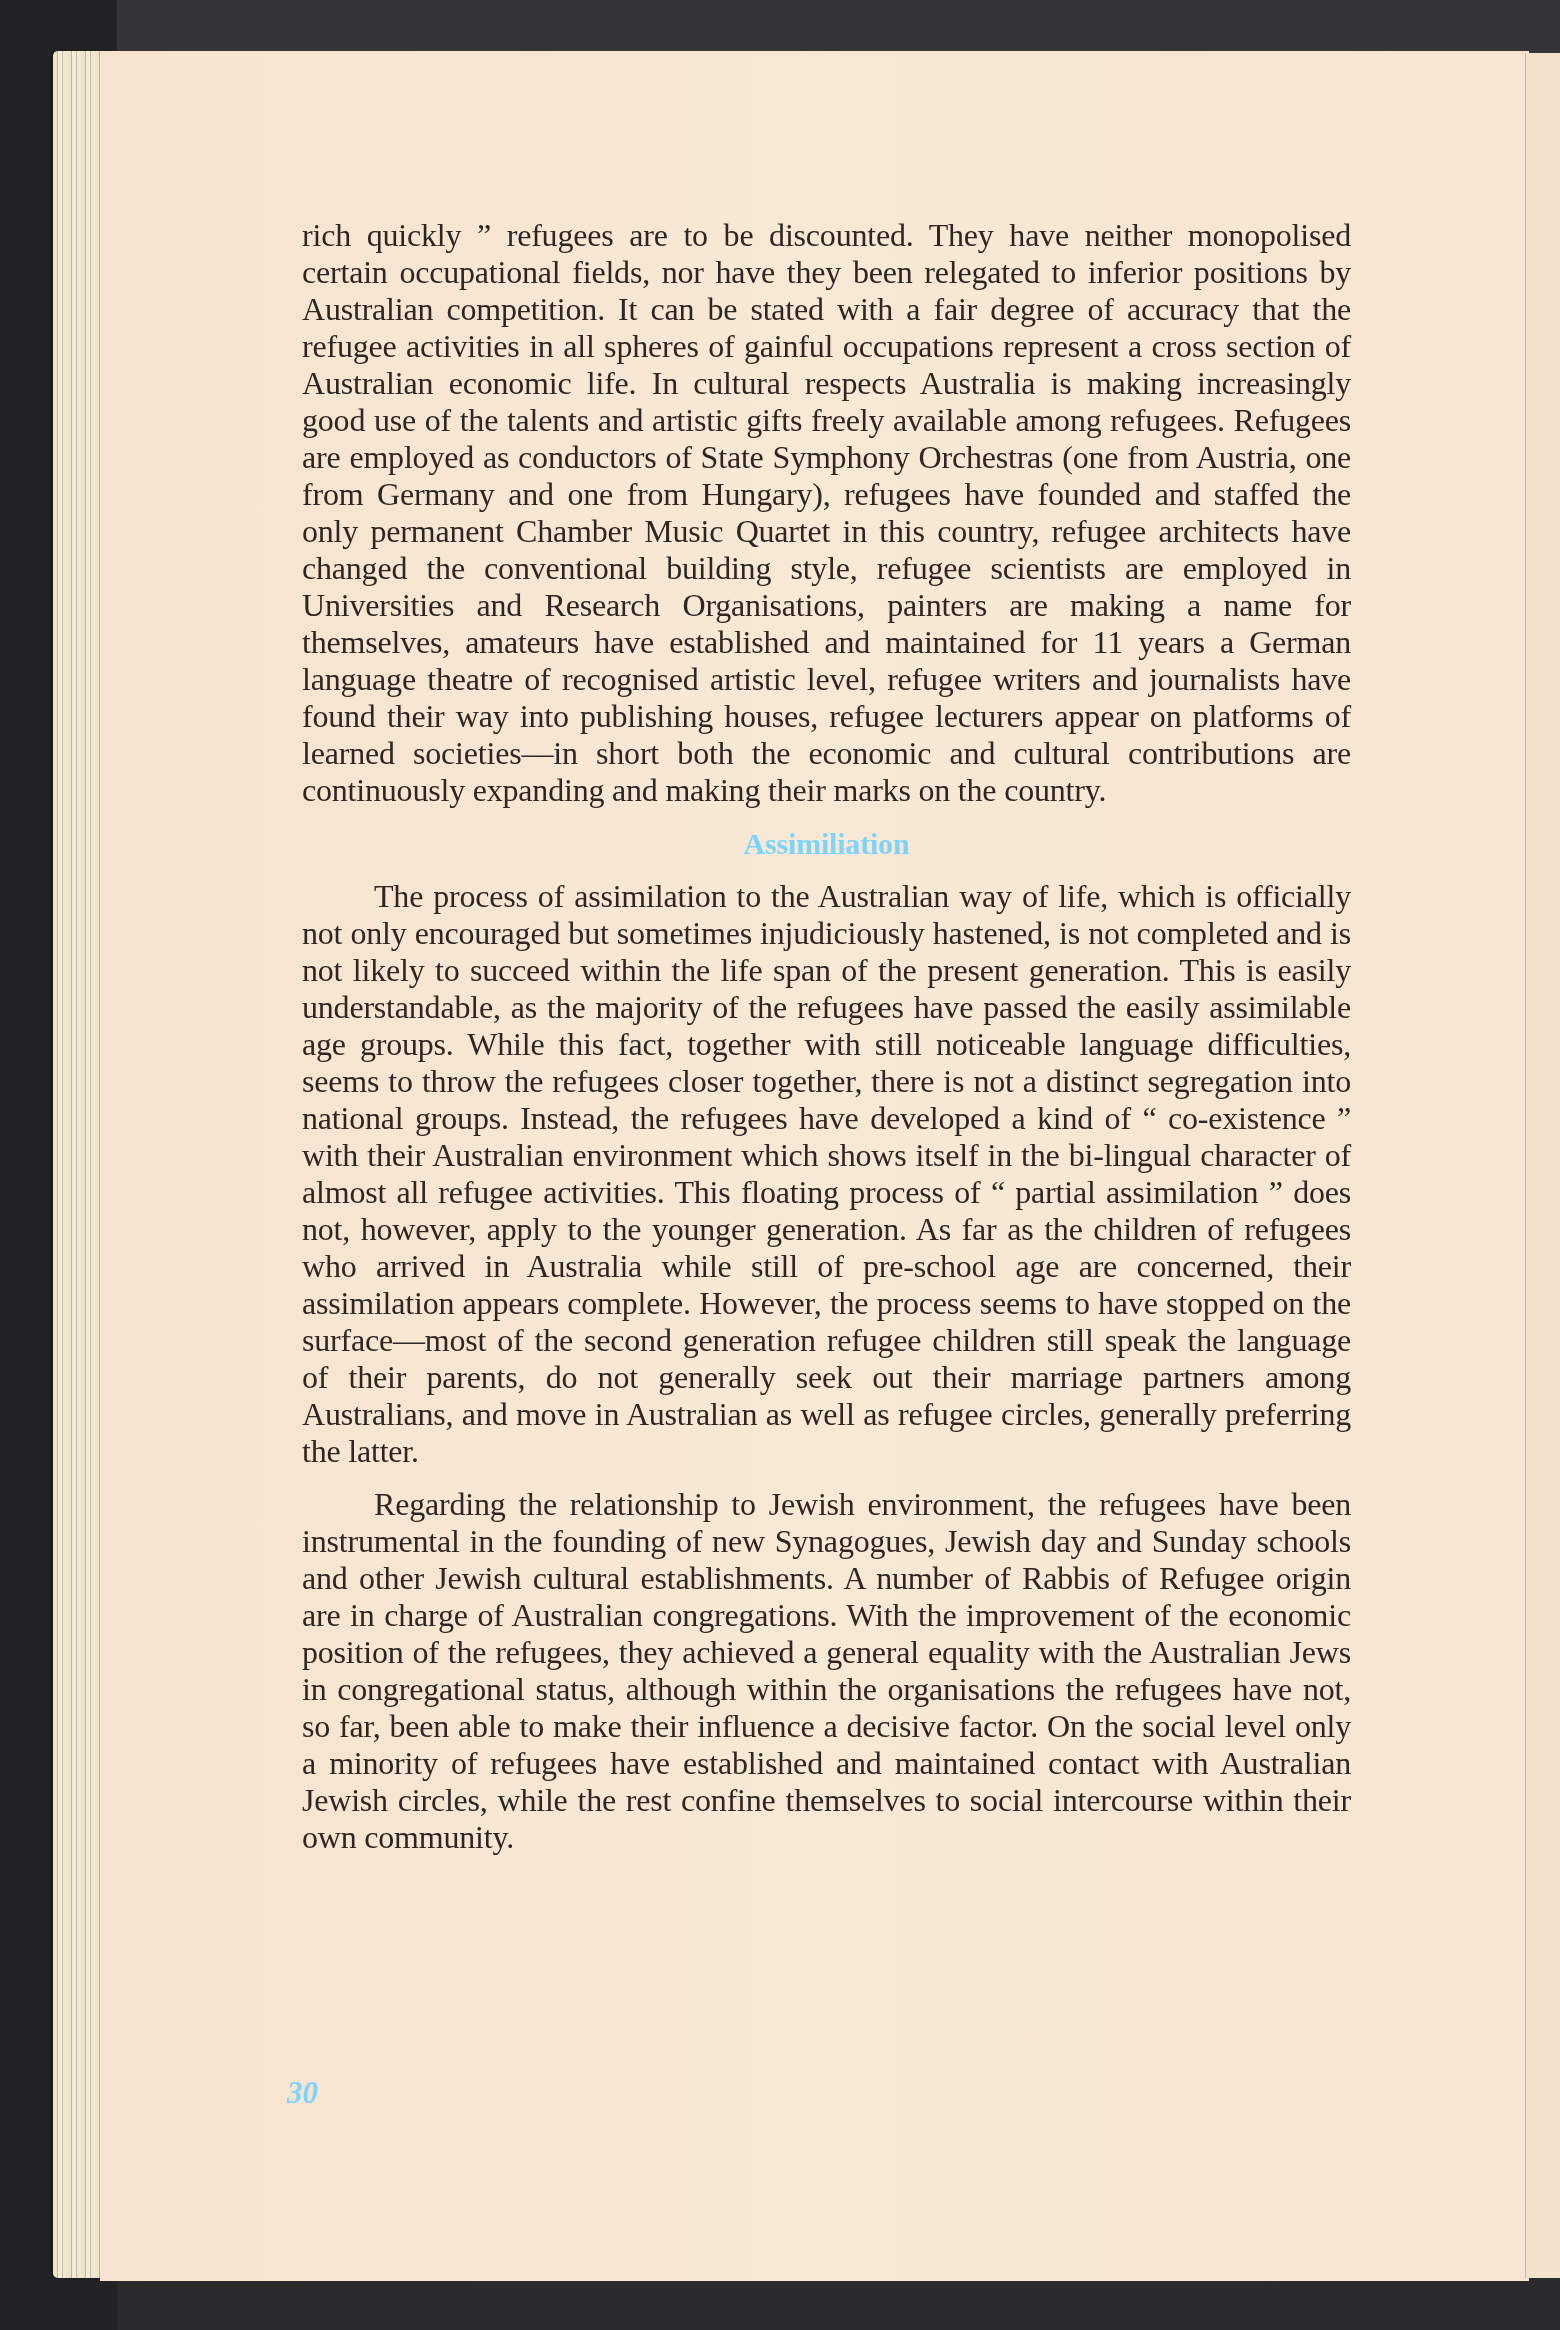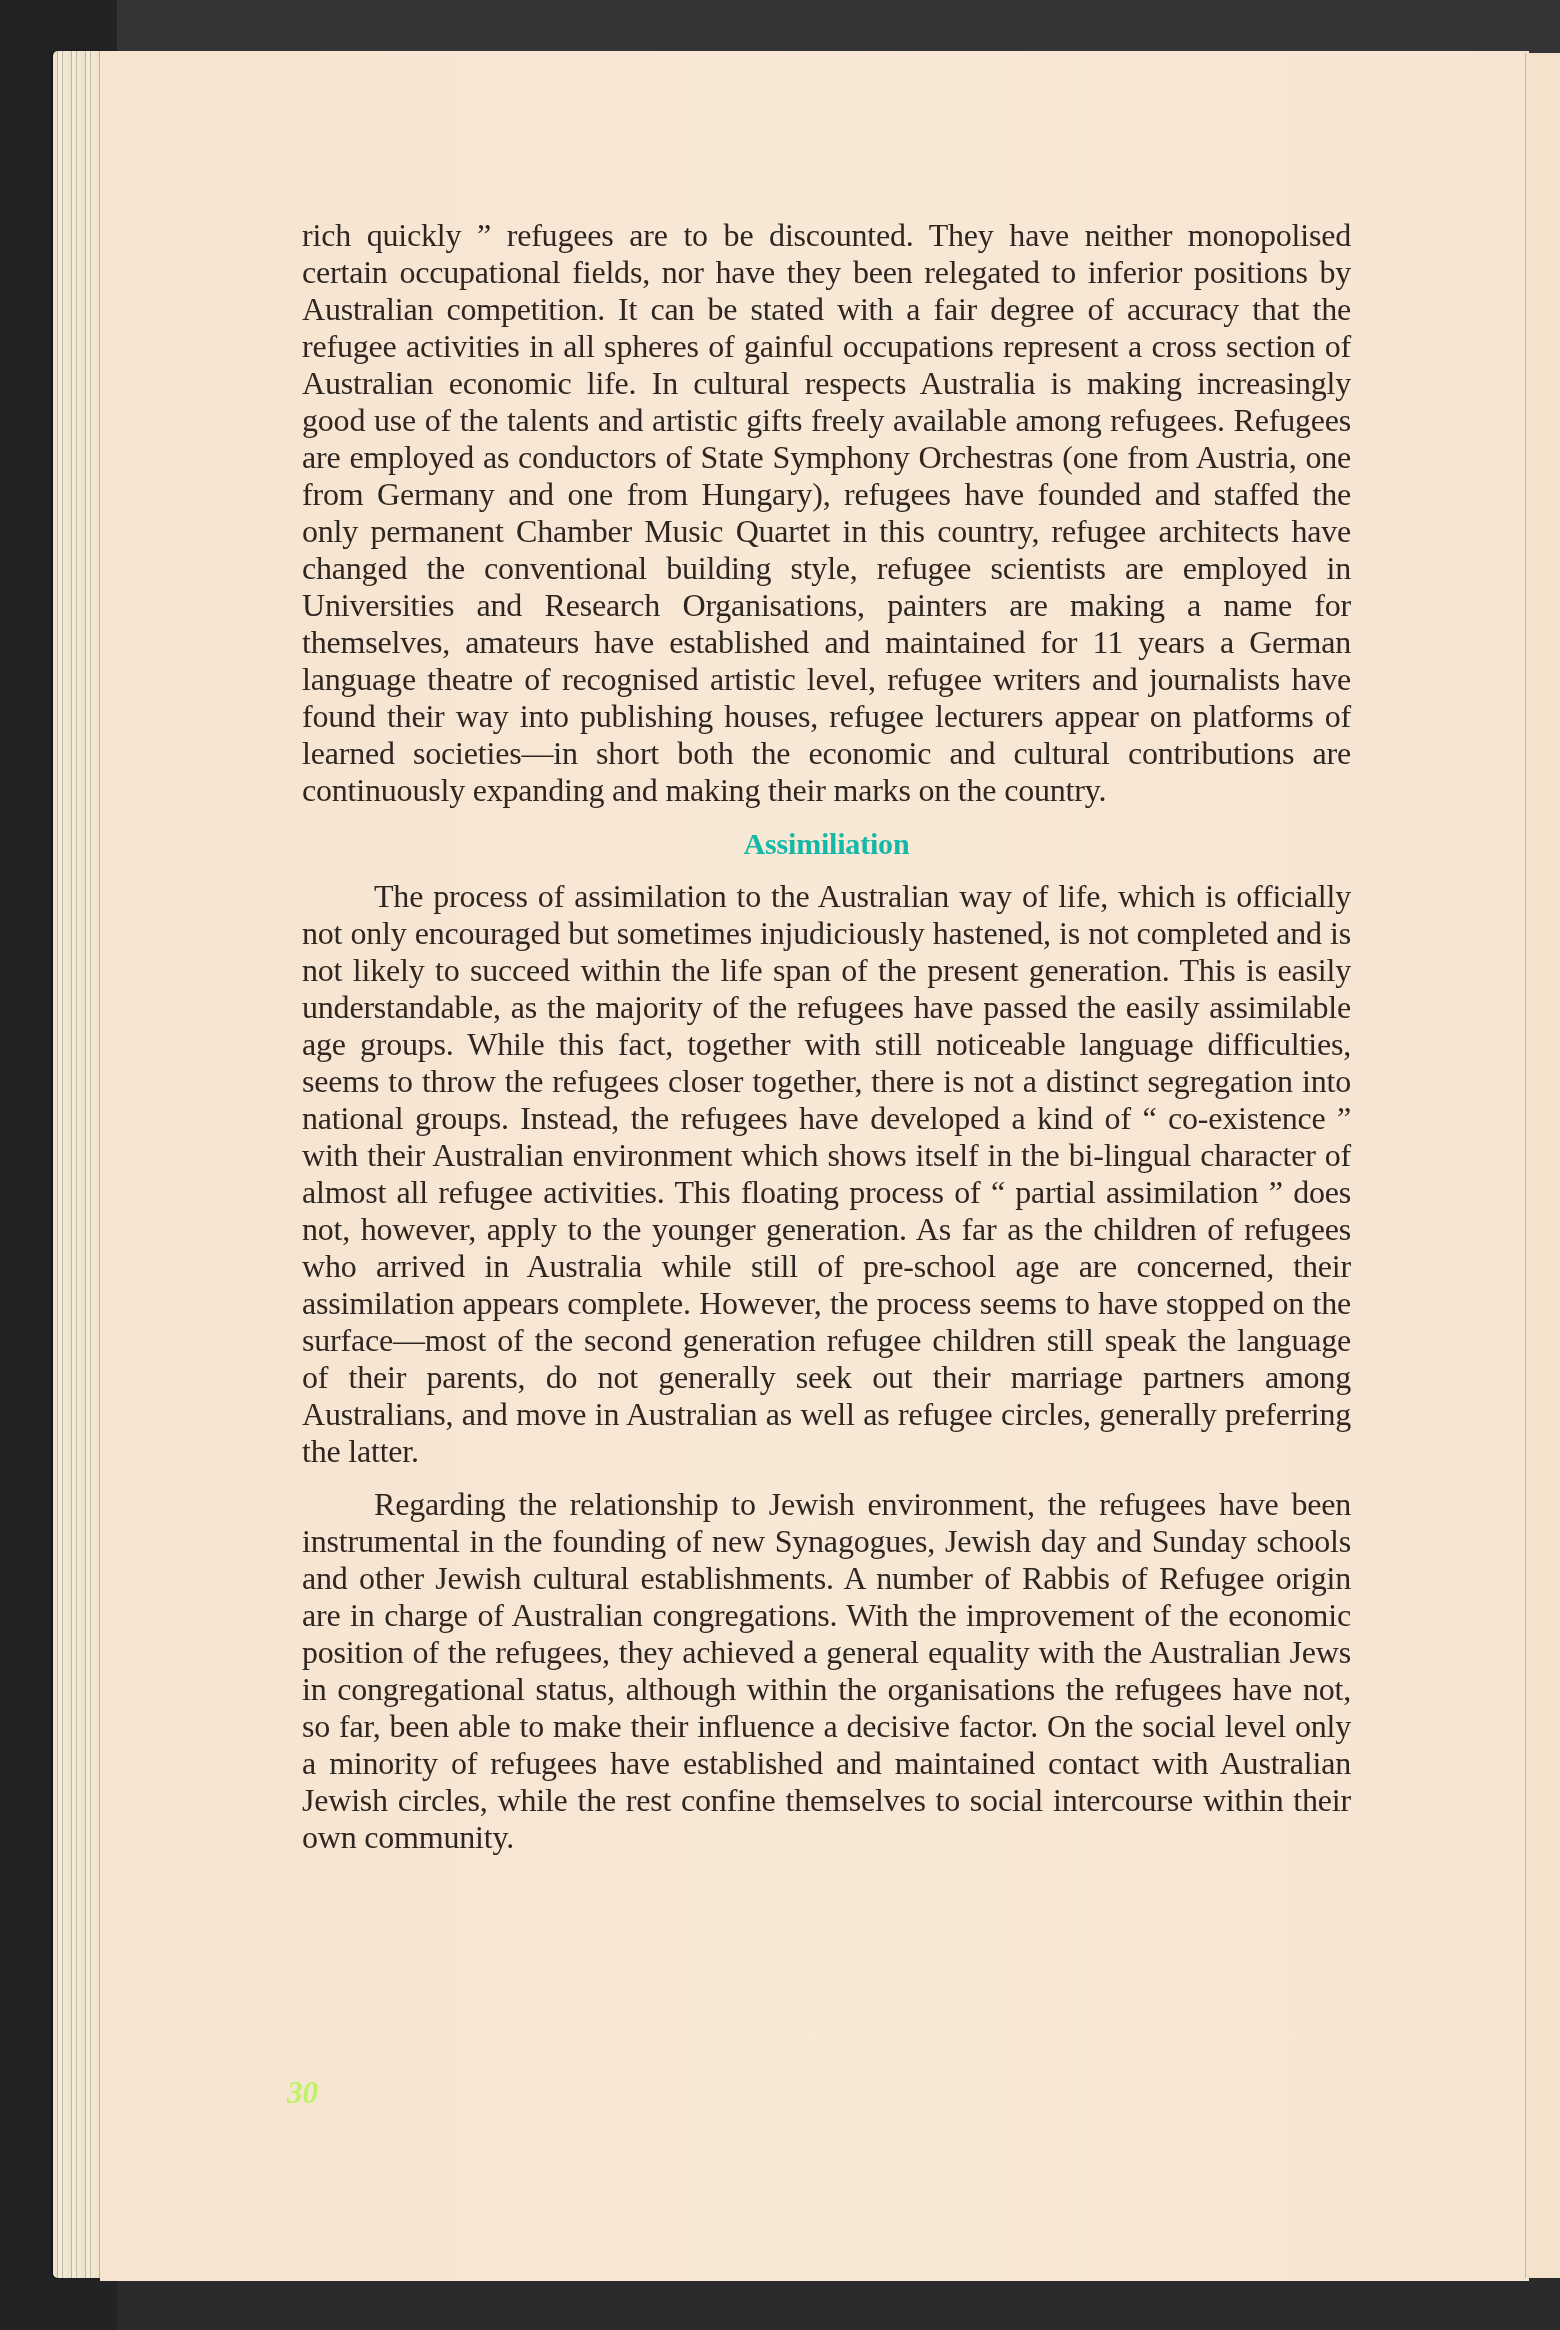--- a/index.html
+++ b/index.html
@@ -68,29 +68,29 @@
     }
     .para.indent {
       text-indent: 72px;
     }
     .heading {
       margin: 7.8px 0 7.8px 0;
       text-align: center;
       font-weight: bold;
       font-size: 30px;
       line-height: 37px;
-      color: #14b8a6;
+      color: #7dd3fc;
     }
     .page-number {
       position: absolute;
       left: 287px; top: 2075px;
       font-size: 31px;
       font-style: italic;
       font-weight: bold;
-      color: #bef264;
+      color: #7dd3fc;
     }
   </style>
 </head>
 <body>
 
 <div class="bg-left"></div>
 <div class="bg-top"></div>
 <div class="page-edges"></div>
 <div class="page"></div>
 <div class="next-page"></div>

